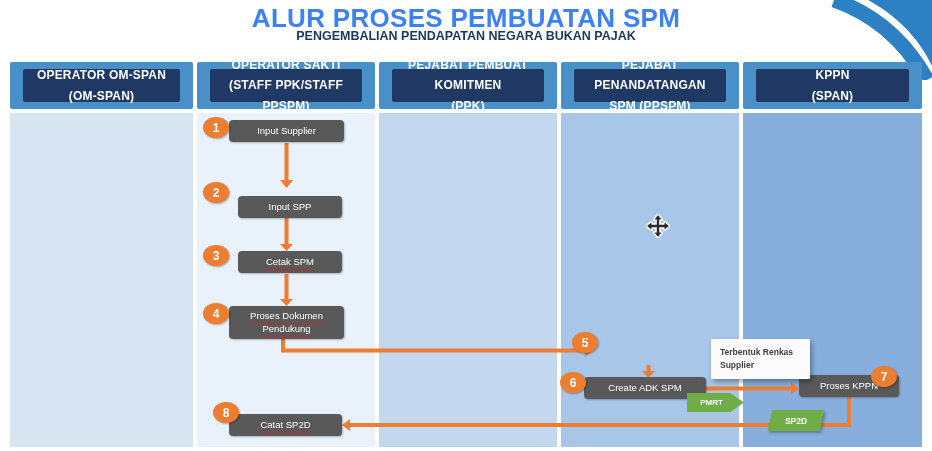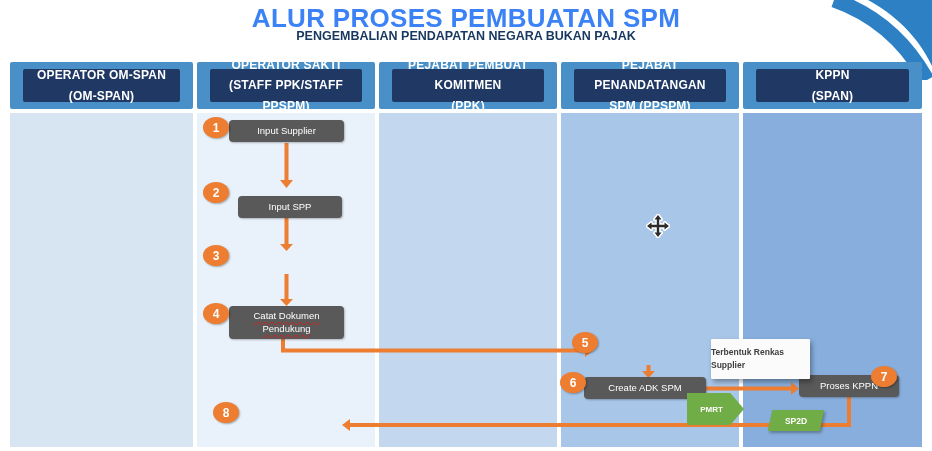--- a/index.html
+++ b/index.html
@@ -35,28 +35,28 @@
   }
   .badge {
     position:absolute; width:26px; height:21px; background:#ED7D31; border-radius:50%;
     color:#fff; font-weight:bold; font-size:12px; display:flex; align-items:center;
     justify-content:center; z-index:4; box-shadow:1px 1px 2px rgba(0,0,0,.3);
   }
   .callout {
     position:absolute; left:711px; top:339px; width:99px; height:40px; background:#FBFBFB;
     box-shadow:2px 3px 5px rgba(0,0,0,.35); z-index:5; font-size:8.5px; font-weight:bold;
     color:#3f3f3f; display:flex; flex-direction:column; justify-content:center;
-    line-height:1.55; box-sizing:border-box; border-radius:1px;
+    padding-left:9px; line-height:1.55; box-sizing:border-box; border-radius:1px;
   }
   .tag {
     position:absolute; background:#71AD47; color:#fff; font-weight:bold; font-size:8px;
     display:flex; align-items:center; justify-content:center; z-index:6;
   }
   .tag.pmrt {
-    left:687px; top:393px; width:57px; height:32px;
+    left:687px; top:393px; width:57px; height:19px;
     clip-path:polygon(0 0,76% 0,100% 50%,76% 100%,0 100%); padding-right:8px; box-sizing:border-box;
   }
   .tag.sp2d {
     left:770px; top:410px; width:52px; height:21px; transform:skewX(-12deg);
     box-shadow:2px 2px 3px rgba(0,0,0,.3); font-size:8.5px;
   }
   .tag.sp2d .unskew { transform:skewX(12deg); }
   .cursor { position:absolute; left:646px; top:214px; z-index:10; }
   .misspell {
     text-decoration-line:underline; text-decoration-style:wavy;
@@ -147,28 +147,34 @@
       </g>
     </g>
   </svg>
 
   <div class="step" style="left:229px;top:120px;width:115px;height:22px">
     <span>Input Supplier</span>
   </div>
   <div class="step" style="left:238px;top:196px;width:104px;height:22px">
     <span>Input SPP</span>
   </div>
+  <div class="step" style="left:238px;top:251px;width:104px;height:22px">
+    <span class="misspell">Cetak SPM</span>
+  </div>
   <div class="step" style="left:229px;top:306px;width:115px;height:33px">
-    <span class="misspell">Catat Dokumen Pendukung</span>
+    <span class="misspell">Proses Dokumen Pendukung</span>
   </div>
   <div class="step" style="left:799px;top:375px;width:100px;height:22px">
     <span>Proses KPPN</span>
   </div>
   <div class="step" style="left:584px;top:377px;width:122px;height:22px">
     <span>Create ADK SPM</span>
+  </div>
+  <div class="step" style="left:229px;top:414px;width:113px;height:22px">
+    <span class="misspell">Catat SP2D</span>
   </div>
 
   <div class="badge" style="left:203px;top:117px">1</div>
   <div class="badge" style="left:203px;top:182px">2</div>
   <div class="badge" style="left:203px;top:245px">3</div>
   <div class="badge" style="left:203px;top:303px">4</div>
   <div class="badge" style="left:572px;top:332px">5</div>
   <div class="badge" style="left:560px;top:372px">6</div>
   <div class="badge" style="left:871px;top:366px">7</div>
   <div class="badge" style="left:213px;top:402px">8</div>

